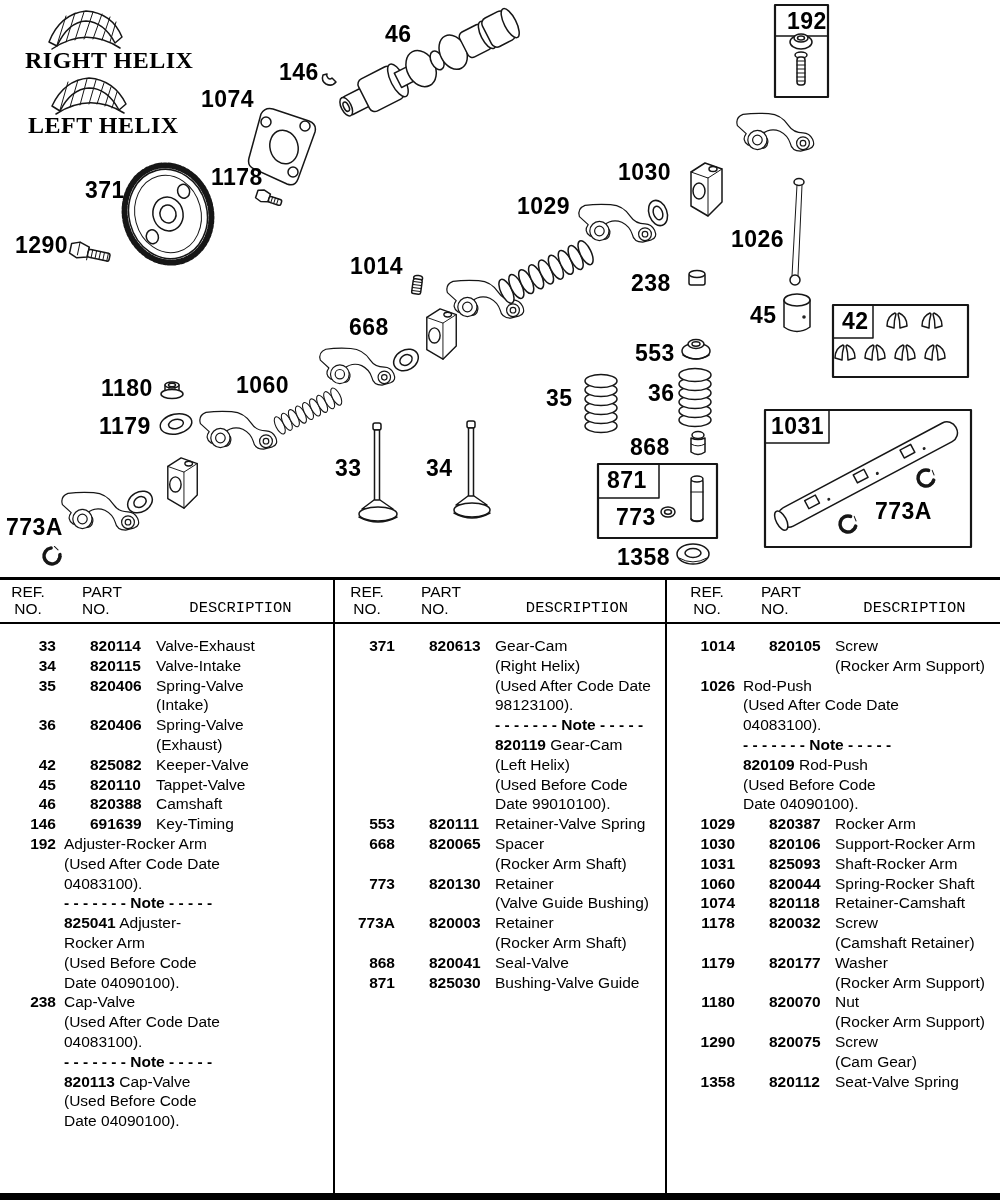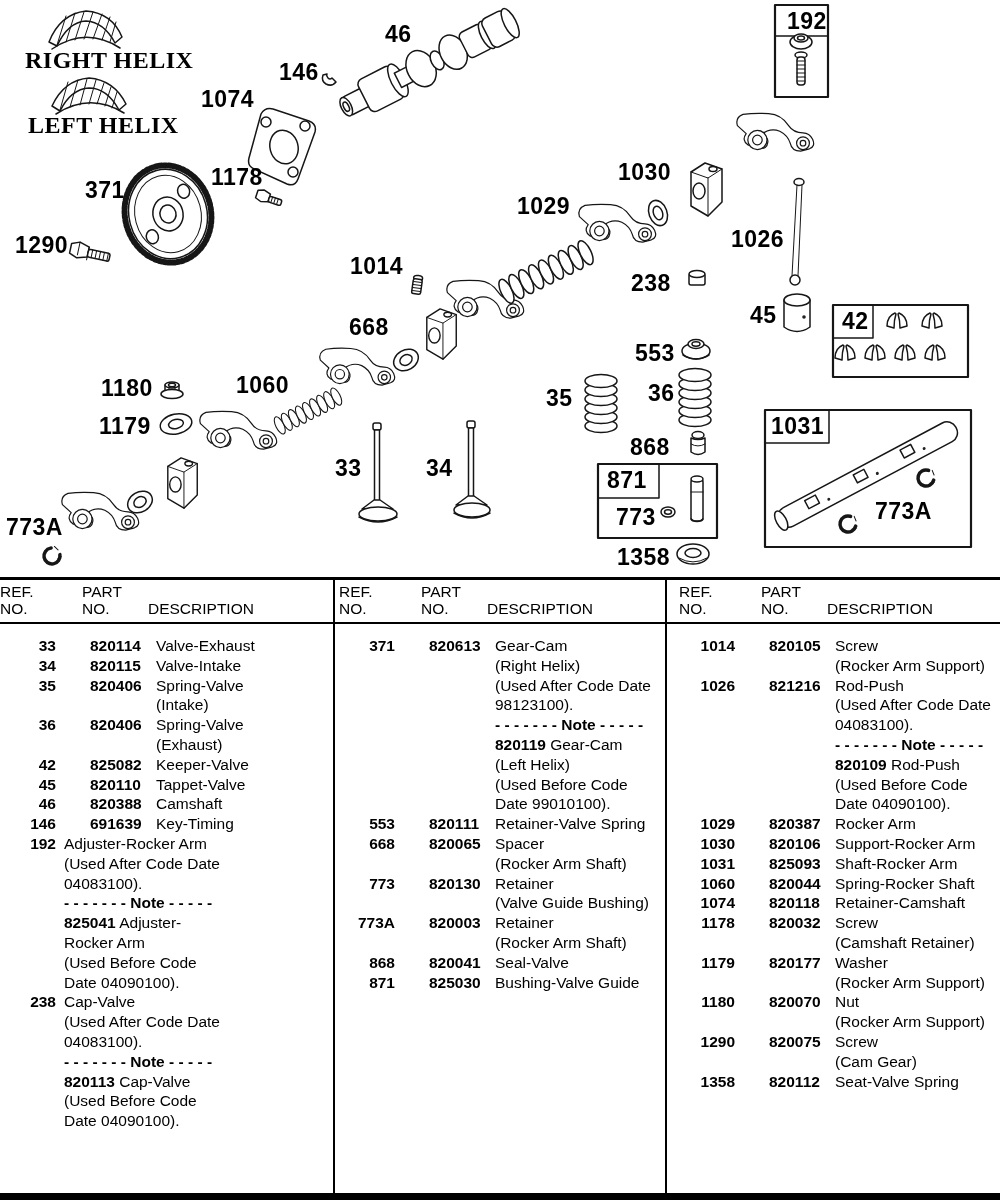--- a/index.html
+++ b/index.html
@@ -21,23 +21,23 @@
   .pcol{position:absolute;top:0;bottom:0;}
   .c1{left:0;width:333px;}
   .c2{left:333px;width:332px;border-left:2px solid #000;}
   .c3{left:665px;width:335px;border-left:2px solid #000;}
   .header-rule{position:absolute;left:0;right:0;top:42px;height:2px;background:#000;}
   .hdr{position:absolute;top:3px;left:0;right:0;display:flex;align-items:flex-end;
        font-size:15.5px;line-height:17px;}
   .rows{position:absolute;top:56px;left:0;right:0;}
   .c2 .hdr,.c2 .rows{left:4px;}
   .c3 .hdr,.c3 .rows{left:12px;}
-  .h-ref{width:56px;text-align:left;}
+  .h-ref{width:56px;text-align:center;}
   .h-part{width:58px;margin-left:26px;text-align:left;}
-  .h-desc{flex:1;margin-left:8px;text-align:left;}
+  .h-desc{flex:1;margin-left:8px;text-align:center;font-family:Liberation Mono, monospace;}
   .trow{display:flex;font-size:15.5px;line-height:19.8px;}
   .ref{width:56px;text-align:right;font-weight:bold;flex:none;}
   .part{width:58px;margin-left:34px;font-weight:bold;flex:none;}
   .desc{flex:1;margin-left:8px;}
   .bottom-bar{position:absolute;left:0;top:1193px;width:1000px;height:7px;background:#000;}
 </style>
 </head>
 <body>
 
 <div class="page">
@@ -514,21 +514,20 @@
           <div class="trow">
             <div class="ref">1014</div>
             <div class="part">820105</div>
             <div class="desc">
               <div class="dline"><span>Screw</span></div>
               <div class="dline"><span>(Rocker Arm Support)</span></div>
             </div>
           </div>
           <div class="trow">
             <div class="ref">1026</div>
-            <div class="part">821216</div>
             <div class="desc">
               <div class="dline"><span>Rod-Push</span></div>
               <div class="dline"><span>(Used After Code Date</span></div>
               <div class="dline"><span>04083100).</span></div>
               <div class="dline"><b>- - - - - - -  Note  - - - - -</b></div>
               <div class="dline"><b>820109</b><span> Rod-Push</span></div>
               <div class="dline"><span>(Used Before Code</span></div>
               <div class="dline"><span>Date 04090100).</span></div>
             </div>
           </div>

